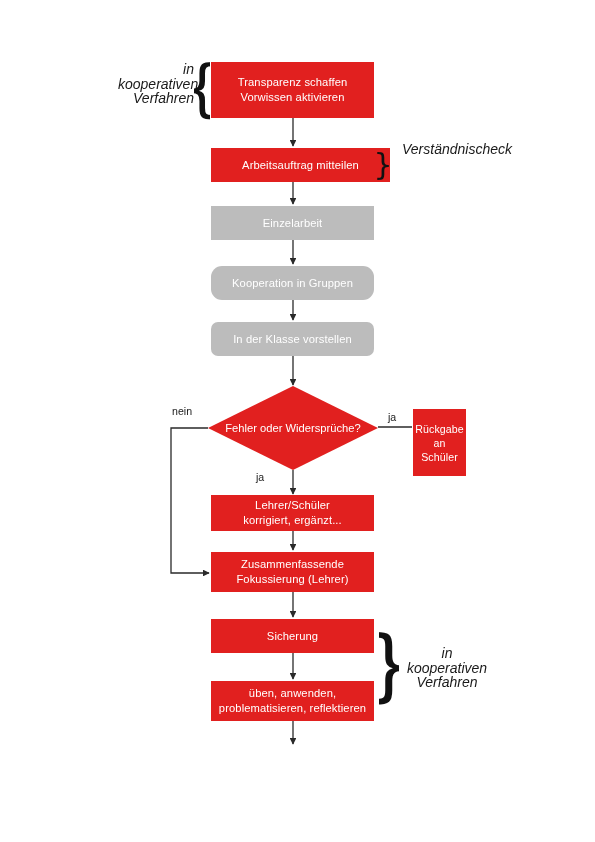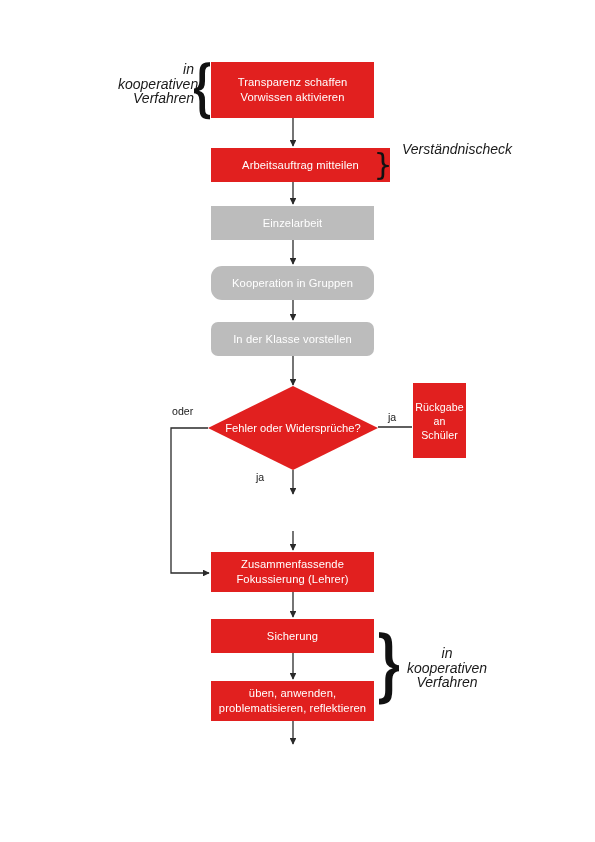--- a/index.html
+++ b/index.html
@@ -154,43 +154,47 @@
 
   <div class="node gray" style="left:211px; top:322px; width:163px; height:34px;border-radius:7px;">
     <span>In der Klasse vorstellen</span>
   </div>
 
   <div class="diamond-wrap" style="left:208px; top:386px; width:170px; height:84px;">
     <div class="diamond-shape"></div>
     <span class="diamond-label">Fehler oder Widersprüche?</span>
   </div>
 
-  <div class="node red" style="left:413px; top:383px; width:53px; height:75px; font-size:10.6px; line-height:14px;">
+  <div class="node red" style="left:413px; top:409px; width:53px; height:67px; font-size:10.6px; line-height:14px;">
     <span>Rückgabe
 an
 Schüler</span>
   </div>
 
+  <div class="node red" style="left:211px; top:495px; width:163px; height:36px;">
+    <span>Lehrer/Schüler
+korrigiert, ergänzt...</span>
+  </div>
 
   <div class="node red" style="left:211px; top:552px; width:163px; height:40px;">
     <span>Zusammenfassende
 Fokussierung (Lehrer)</span>
   </div>
 
   <div class="node red" style="left:211px; top:619px; width:163px; height:34px;">
     <span>Sicherung</span>
   </div>
 
   <div class="node red" style="left:211px; top:681px; width:163px; height:40px;">
     <span>üben, anwenden,
 problematisieren, reflektieren</span>
   </div>
 
 
-  <span class="edge-label" style="left:172px; top:405px;">oder</span>
+  <span class="edge-label" style="left:172px; top:405px;">nein</span>
   <span class="edge-label" style="left:388px; top:411px;">ja</span>
   <span class="edge-label" style="left:256px; top:471px;">ja</span>
 
   <div class="annot left-align" style="left:118px; top:62px; width:76px;">in
 kooperativen
 Verfahren</div>
   <div class="brace" style="left:194px; top:58px; width:16px; height:64px; font-size:62px;">
     <span style="display:block; transform:translateY(-2px);">{</span>
   </div>
 

